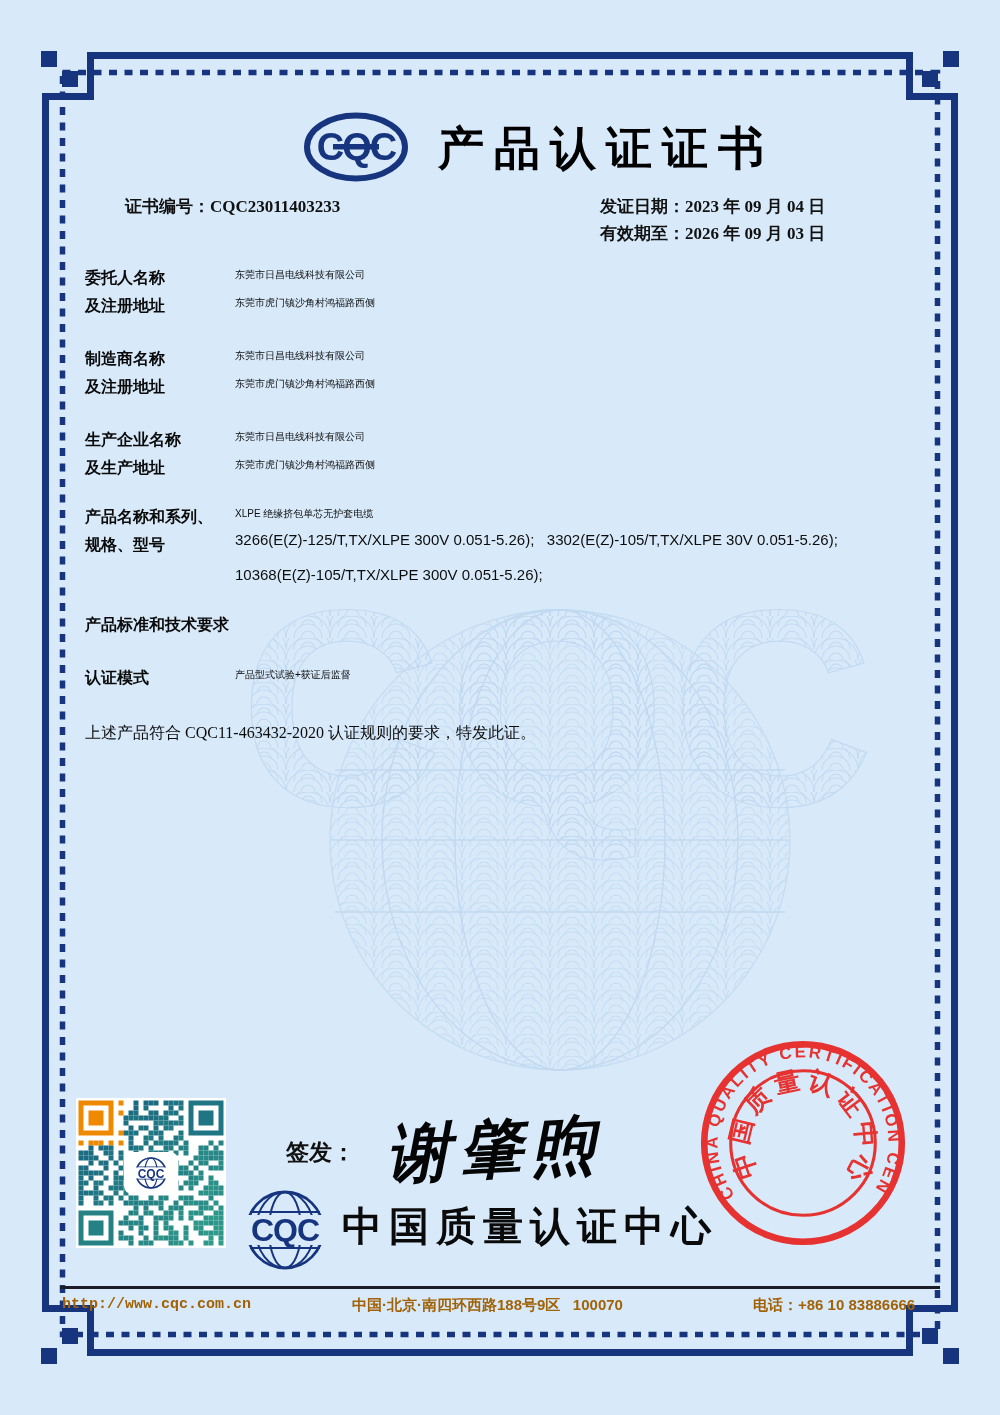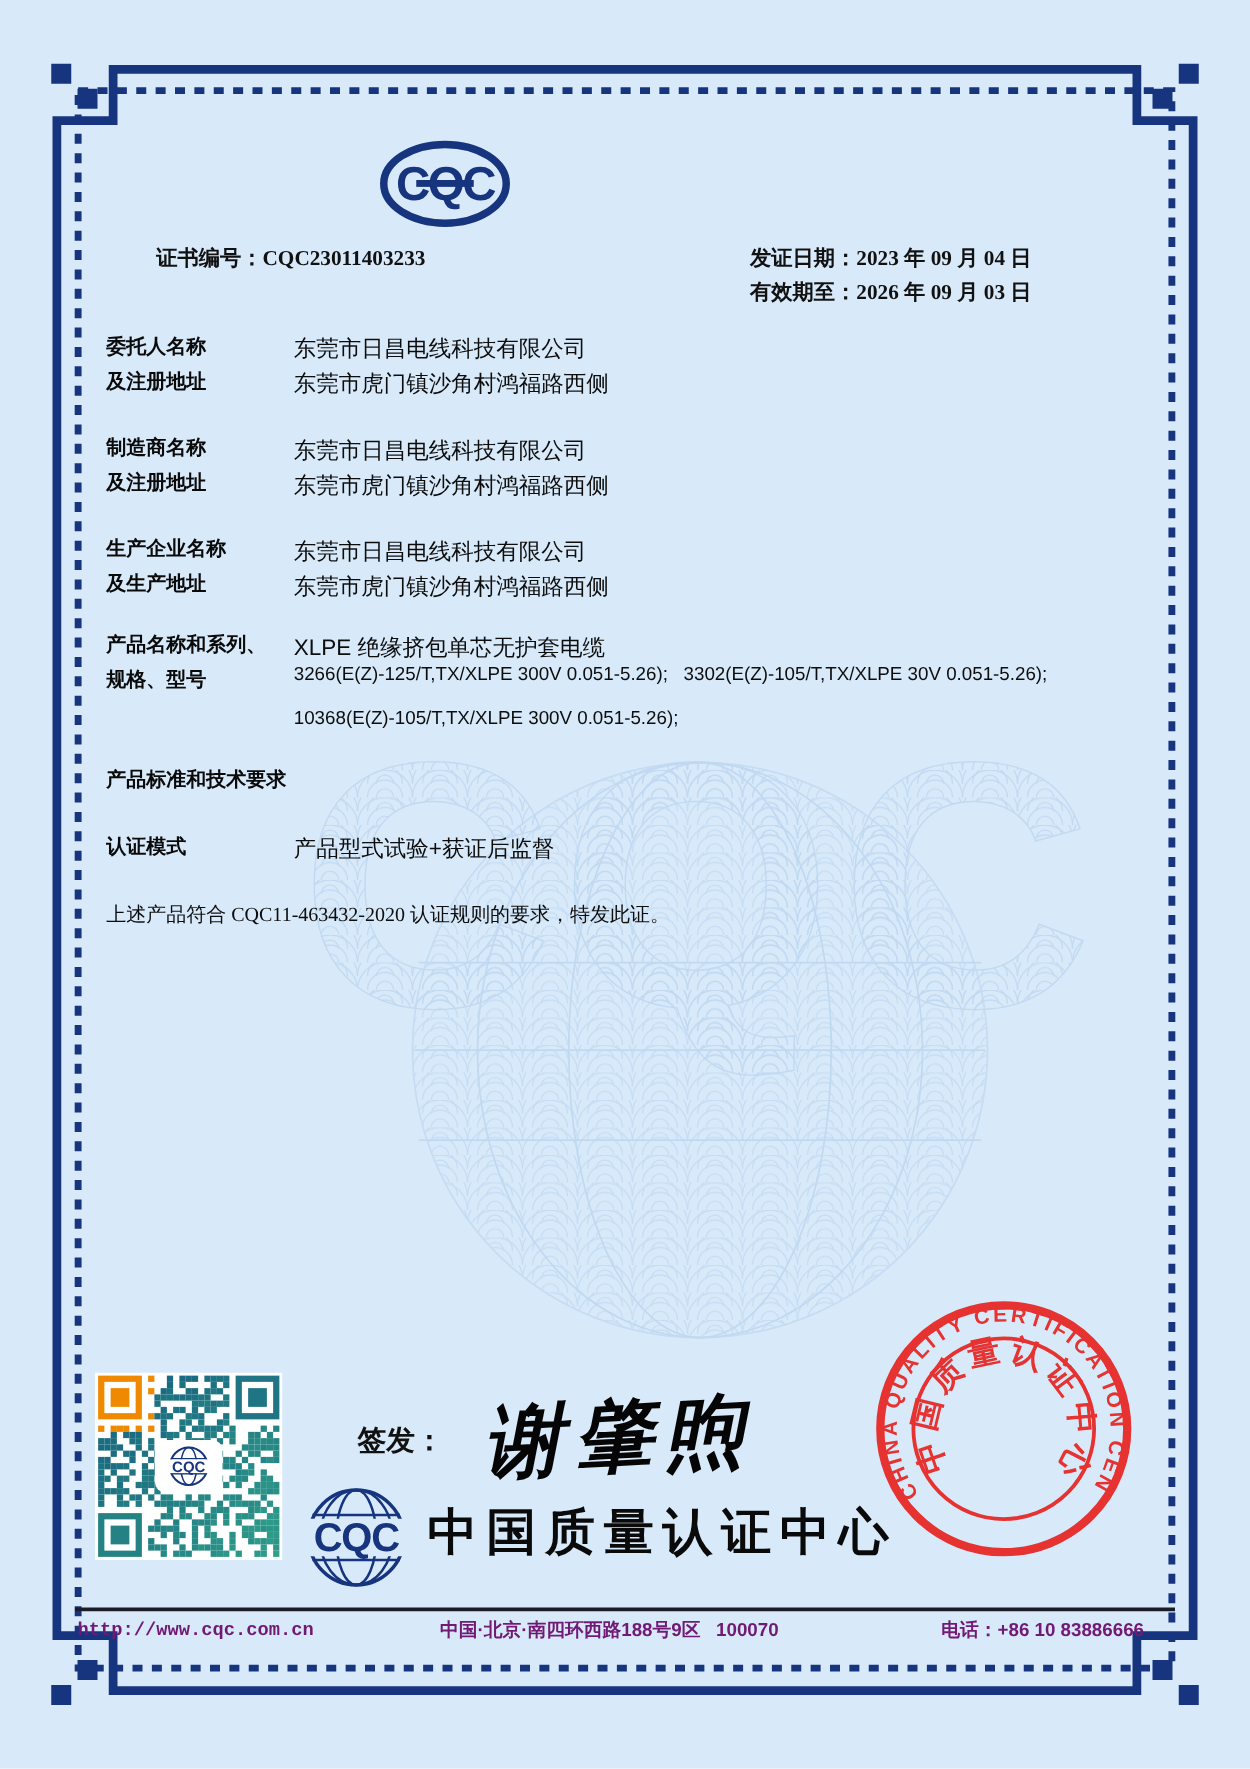--- a/index.html
+++ b/index.html
@@ -3,28 +3,28 @@
 <meta charset="utf-8">
 <style>
   html,body{margin:0;padding:0;}
   #page{
     position:relative;width:1000px;height:1415px;overflow:hidden;
     background:#d8eafa;
     font-family:"Liberation Sans",sans-serif;color:#111;
   }
   .abs{position:absolute;line-height:1.15;}
   .lbl{font-weight:700;font-size:16px;color:#0a0a0a;}
-  .val{font-weight:500;font-size:18px;color:#0d0d0d;white-space:pre-wrap;}
+  .val{font-weight:500;font-size:10px;color:#0d0d0d;white-space:pre-wrap;}
   .kai{font-family:"Liberation Serif","DejaVu Serif",serif;}
   .title{font-size:46px;font-weight:900;letter-spacing:10px;color:#000;}
   .certline{font-size:17px;font-weight:700;}
   .stmt{font-size:16px;font-weight:500;color:#0d0d0d;}
   .notice{font-size:15px;font-weight:600;color:#0f0f0f;}
   .orgname{font-size:40px;font-weight:600;letter-spacing:7px;color:#0a0a0a;}
-  .footer-txt{font-size:15px;font-weight:600;color:#701a75;white-space:pre-wrap;}
+  .footer-txt{font-size:15px;font-weight:600;color:#a16207;white-space:pre-wrap;}
   .mono{font-family:"Liberation Mono","DejaVu Sans Mono",monospace;font-weight:700;}
   svg text{user-select:none;}
 </style>
 </head>
 <body>
 
 <div id="page">
 
   <svg class="abs" style="left:0;top:0;" width="1000" height="1415" viewBox="0 0 1000 1415">
     <defs>
@@ -59,20 +59,21 @@
       <rect x="922" y="1328" width="16" height="16"></rect>
         <rect x="943" y="1348" width="16" height="16"></rect>
     </g>
   </svg>
 
   <svg class="abs" style="left:303px;top:112px;" width="106" height="70" viewBox="0 0 106 70">
     <ellipse cx="53" cy="35" rx="49" ry="31.5" fill="none" stroke="#17357f" stroke-width="6"></ellipse>
     <rect x="30" y="32" width="46" height="5.5" fill="#17357f"></rect>
     <text x="53" y="48" text-anchor="middle" font-family="Liberation Sans, sans-serif" font-size="38" font-weight="900" letter-spacing="-2" fill="#17357f">CQC</text>
   </svg>
+  <div class="abs title" style="left:438px;top:122px;">产品认证证书</div>
 
   <div class="abs kai certline" style="left:125px;top:197px;">
     <span>证书编号：</span><span>CQC23011403233</span>
   </div>
   <div class="abs kai certline" style="left:600px;top:197px;">
     <span>发证日期：</span><span>2023 年 09 月 04 日</span>
   </div>
   <div class="abs kai certline" style="left:600px;top:224px;">
     <span>有效期至：</span><span>2026 年 09 月 03 日</span>
   </div>

